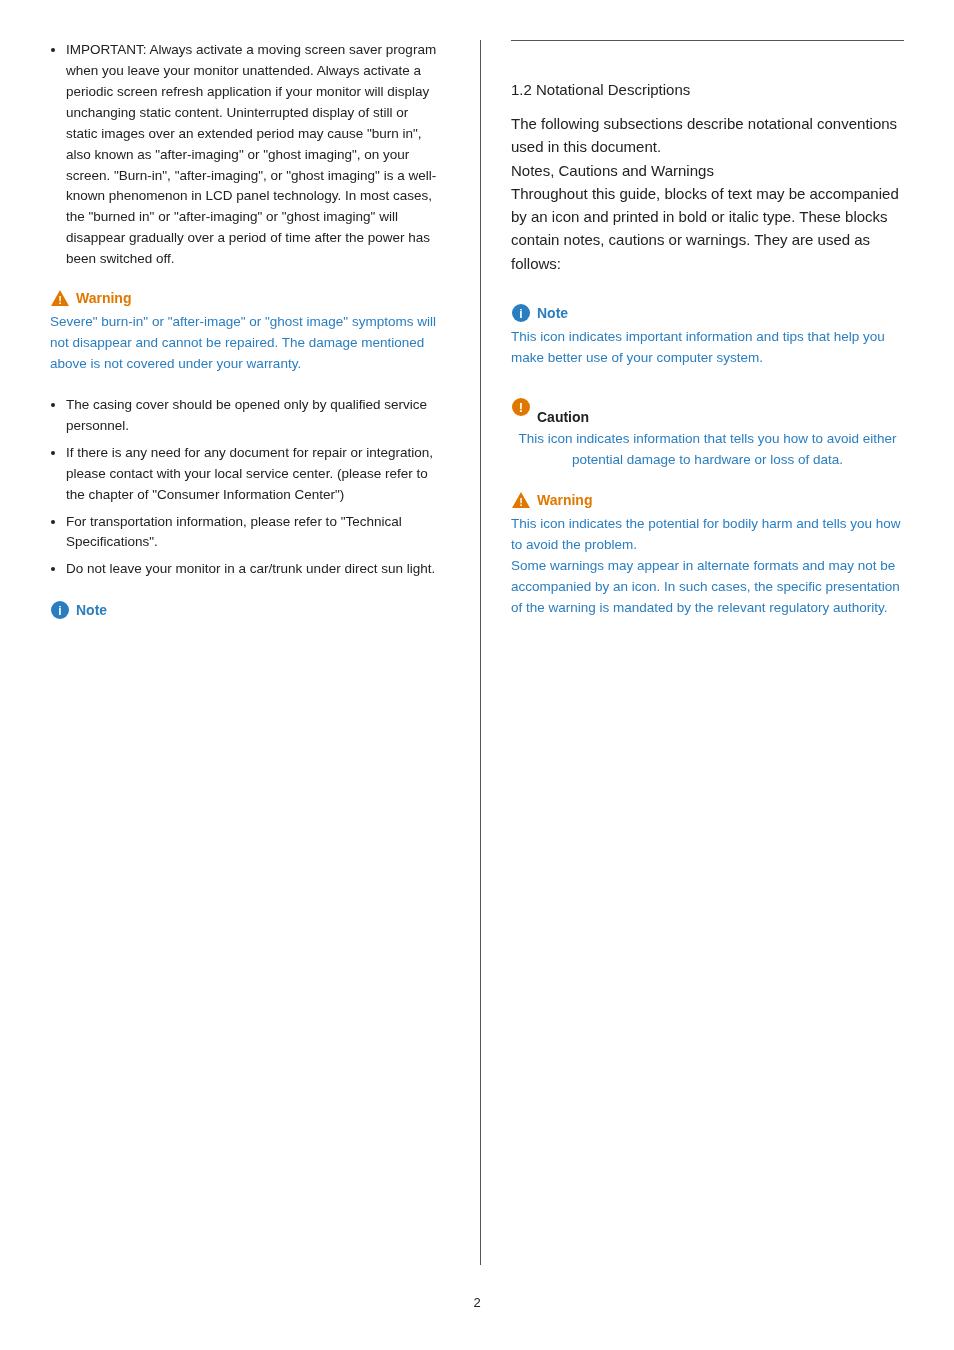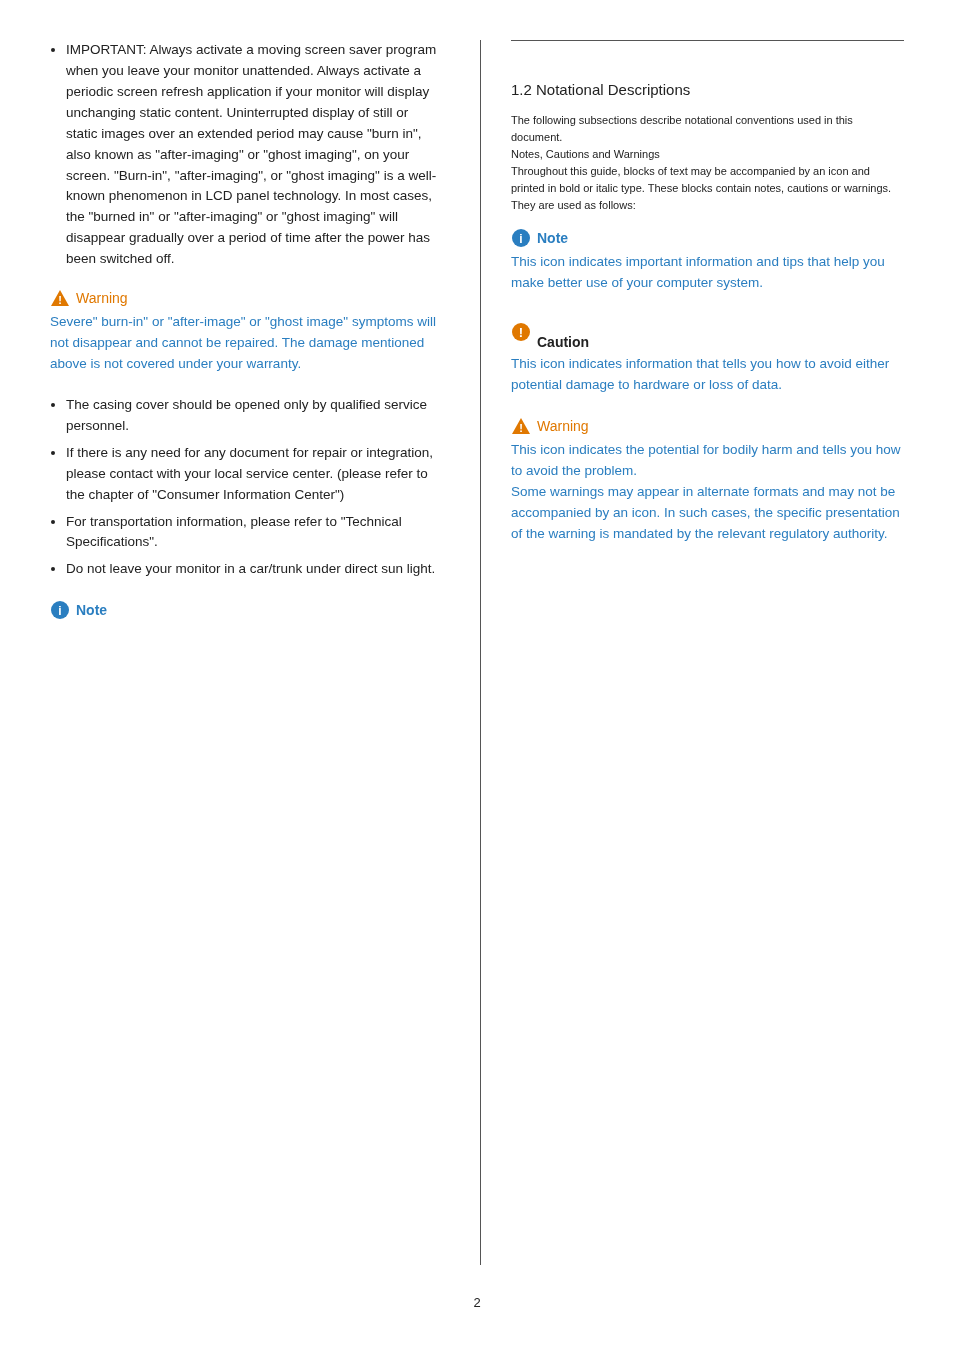--- a/index.html
+++ b/index.html
@@ -72,21 +72,21 @@
       display: inline-flex;
       align-items: center;
       justify-content: center;
       width: 20px;
       height: 20px;
       font-size: 16px;
       color: #e07800;
     }
 
     .warning-header .label {
-      font-weight: normal;
+      font-weight: bold;
       font-size: 14px;
       color: #e07800;
     }
 
     .warning-text {
       color: #2a7ec0;
       font-size: 13.5px;
       line-height: 1.55;
     }
 
@@ -148,42 +148,43 @@
       font-weight: bold;
       font-size: 14px;
       color: #222;
       margin-top: 20px;
     }
 
     .caution-text {
       color: #2a7ec0;
       font-size: 13.5px;
       line-height: 1.55;
+      text-align: center;
     }
 
     .section-title {
       font-weight: bold;
       font-size: 14px;
       margin-bottom: 8px;
       color: #222;
     }
 
     .right-section-title {
       font-size: 15px;
       font-weight: normal;
       margin-bottom: 14px;
       color: #222;
       margin-top: 40px;
     }
 
     .right-body-text {
-      font-size: 11px;
-      line-height: 1.55;
-      color: #222;
-      margin-bottom: 14px;
+      font-size: 15px;
+      line-height: 1.55;
+      color: #222;
+      margin-bottom: 28px;
     }
 
     .divider-line {
       border: none;
       border-top: 1.5px solid #555;
       margin-bottom: 10px;
     }
 
     .page-number {
       text-align: center;

